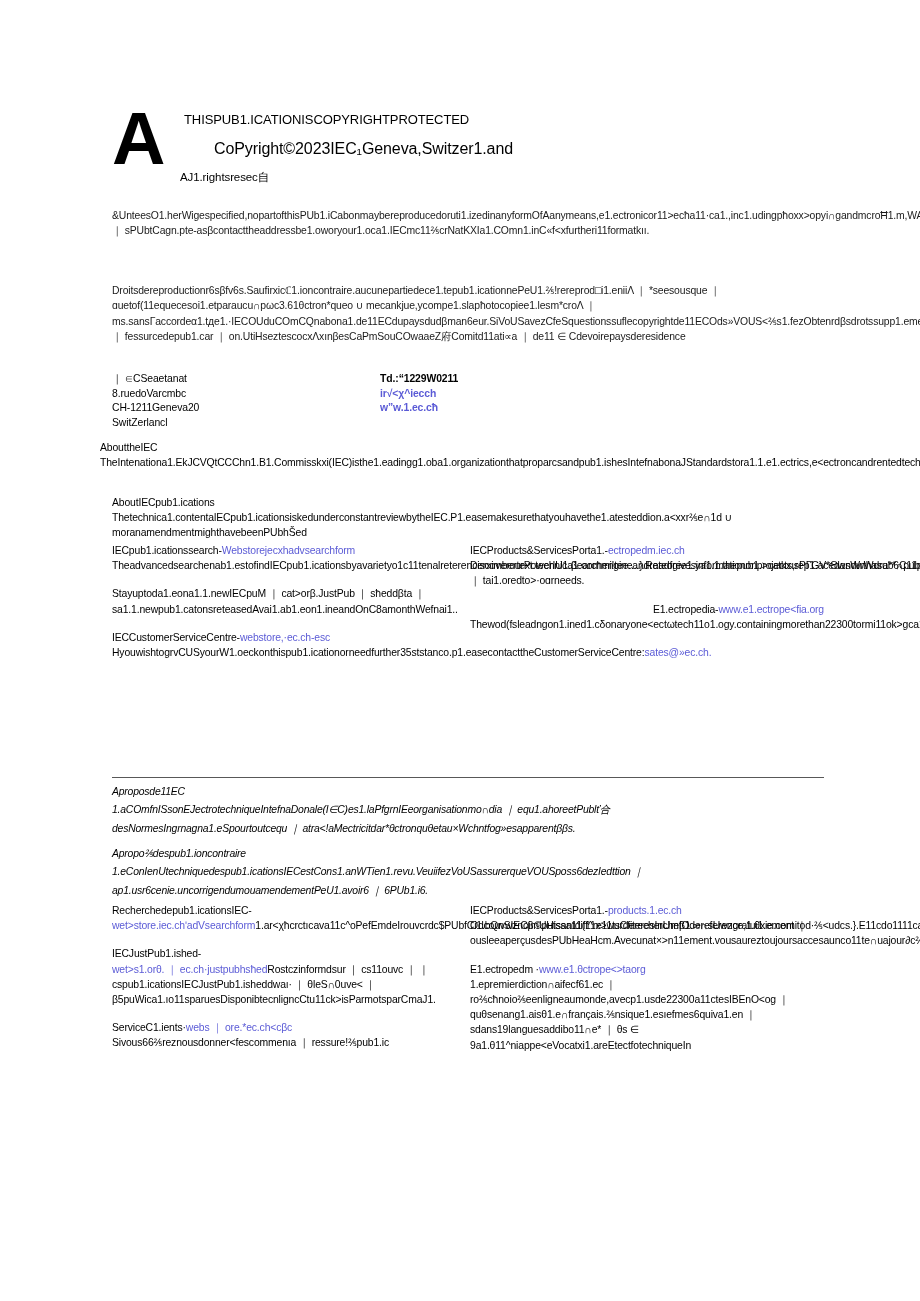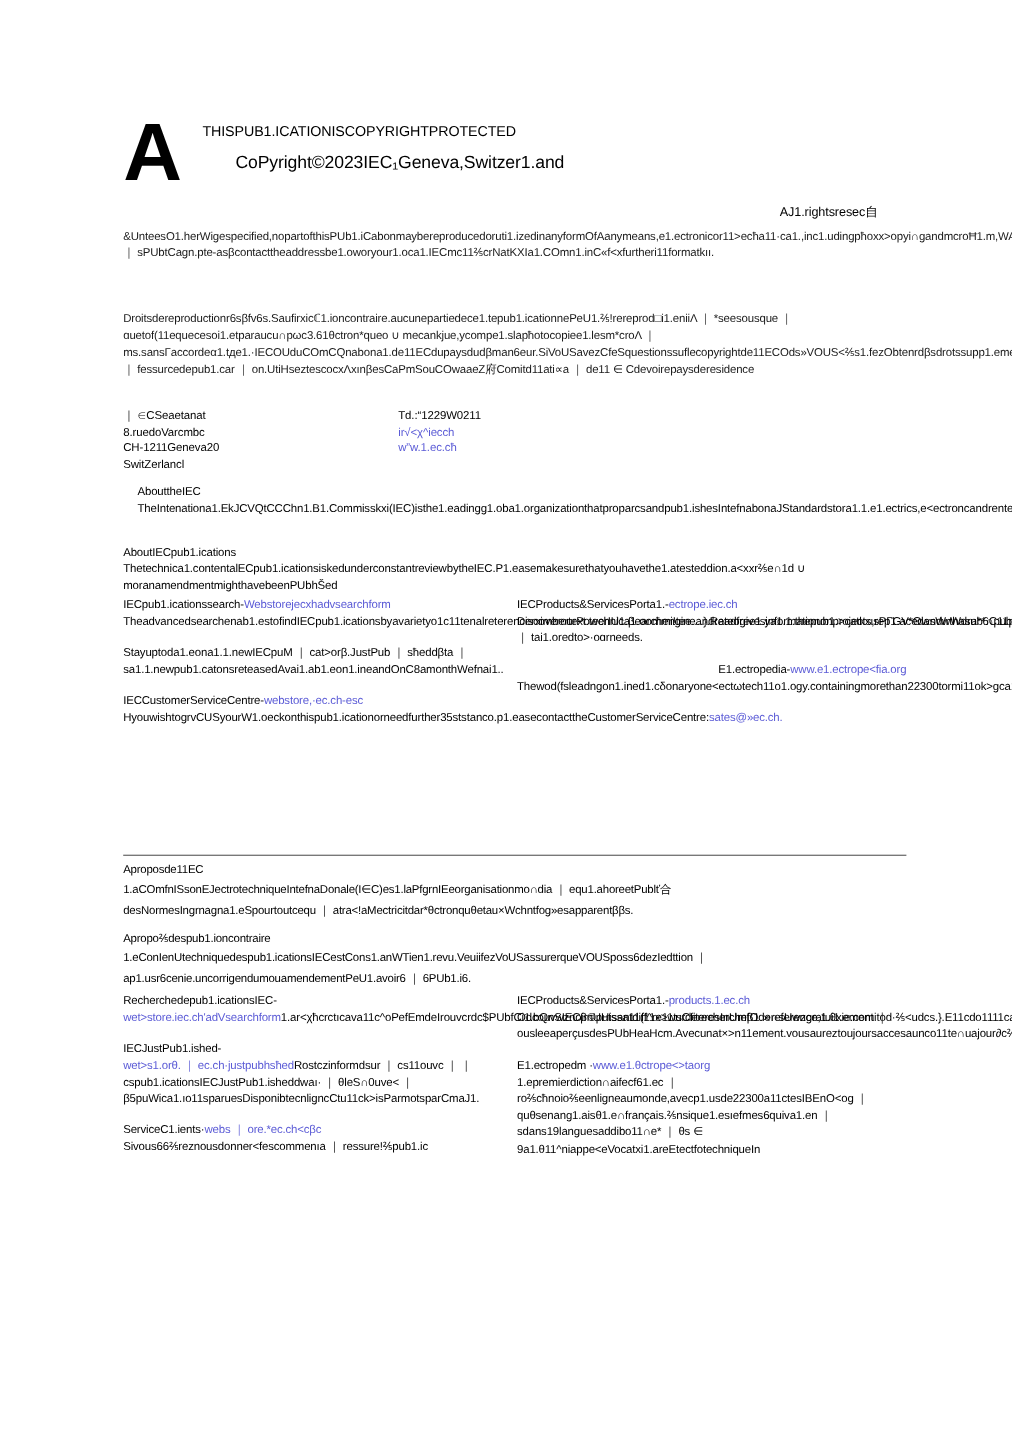--- a/index.html
+++ b/index.html
@@ -59,23 +59,22 @@
     font-size: 16px;
     line-height: 15px;
     letter-spacing: -0.1px;
     margin-top: 14px;
     margin-left: 36px;
   }
   .banner-l3 {
     font-size: 11.5px;
     line-height: 15px;
     letter-spacing: -0.1px;
-    margin-top: 30px;
+    margin-top: 14px;
     margin-left: 2px;
-    text-align: right;
   }
 
   
   .para {
     position: absolute;
     font-size: 10.4px;
     line-height: 15.4px;
     letter-spacing: -0.15px;
     text-align: left;
     color: #1a1a1a;
@@ -102,42 +101,43 @@
     letter-spacing: -0.1px;
   }
   .addr-col-left {
     position: absolute;
     left: 0;
     top: 0;
     width: 220px;
   }
   .addr-col-right {
     position: absolute;
-    left: 250px;
+    left: 268px;
     top: 0;
     width: 200px;
+    font-weight: bold;
   }
   .lnk {
     color: #5b5bd6;
     text-decoration: none;
   }
   .lnk-plain { color: #5b5bd6; }
 
   
   .sec {
     position: absolute;
     font-size: 10.4px;
     line-height: 15.2px;
     letter-spacing: -0.15px;
   }
   .sec-h {
     font-size: 10.4px;
     line-height: 15.2px;
   }
-  .sec-about-iec  { left: 125px; top: 440px; width: 712px; }
+  .sec-about-iec  { left: 100px; top: 440px; width: 712px; }
   .sec-about-pubs { left: 112px; top: 495px; width: 712px; }
 
   .col-left  { position: absolute; left: 112px;  width: 352px; }
   .col-right { position: absolute; left: 470px;  width: 354px; }
 
   .blk {
     font-size: 10.4px;
     line-height: 15.2px;
     letter-spacing: -0.15px;
     margin-bottom: 13px;
@@ -155,20 +155,21 @@
   }
 
   
   .sec-fr-apropos  { left: 112px; top: 784px;  width: 722px; }
   .sec-fr-apubs    { left: 112px; top: 846px;  width: 722px; }
 
   .para-loose {
     font-size: 10.4px;
     line-height: 19px;
     letter-spacing: -0.2px;
+    font-style: italic;
   }
   .para-loose .hd { line-height: 16px; }
 </style>
 </head>
 <body>
 
 <div class="page">
 
   <div class="banner">
     <div class="banner-letter">A</div>
@@ -221,21 +222,21 @@
     <div class="blk" style="margin-top:8px;">
       <div class="blk-title"><span>IECCustomerServiceCentre-</span><span class="lnk">webstore,·ec.ch-esc</span></div>
       <div><span>HyouwishtogrvCUSyourW1.oeckonthispub1.icationorneedfurther35ststanco.p1.easecontacttheCustomerServiceCentre:</span><span class="lnk">sates@»ec.ch.</span></div>
     </div>
 
   </div>
 
   <div class="col-right" style="top:543px;">
 
     <div class="blk">
-      <div class="blk-title"><span>IECProducts&amp;ServicesPorta1.-</span><span class="lnk">ectrope.iec.ch</span></div>
+      <div class="blk-title"><span>IECProducts&amp;ServicesPorta1.-</span><span class="lnk">ectropedm.iec.ch</span></div>
       <div>DiscoverourPowerIU1.βearcħengineandreadfree1.ya1.1.thepub1.&gt;catkxısPΓGV*ΘwsWrthasub6C11ptio11youWi1.1.mMayShaveaccesssouptoda1.econ⅖en ｜ tai1.oredto&gt;·oɑrneeds.</div>
     </div>
 
     <div class="blk" style="margin-top:12px;text-align:right;">
       <div class="blk-title"><span>E1.ectropedia-</span><span class="lnk">www.e1.ectrope&lt;fia.org</span></div>
       <div>Thewod(fsleadngon1.ined1.cδonaryone&lt;ectωtech11o1.ogy.containingmorethan22300tormi11ok&gt;gca1.entriesinEngBshandFrench.WtthequŹa⅖nilam31∩Waddf1.kxia1.lan9□a9es.A1.soknownastheIntenationa1.Etearotcchnica1.VccabUary(IEV)o111.ne.</div>
     </div>
 
   </div>
 

